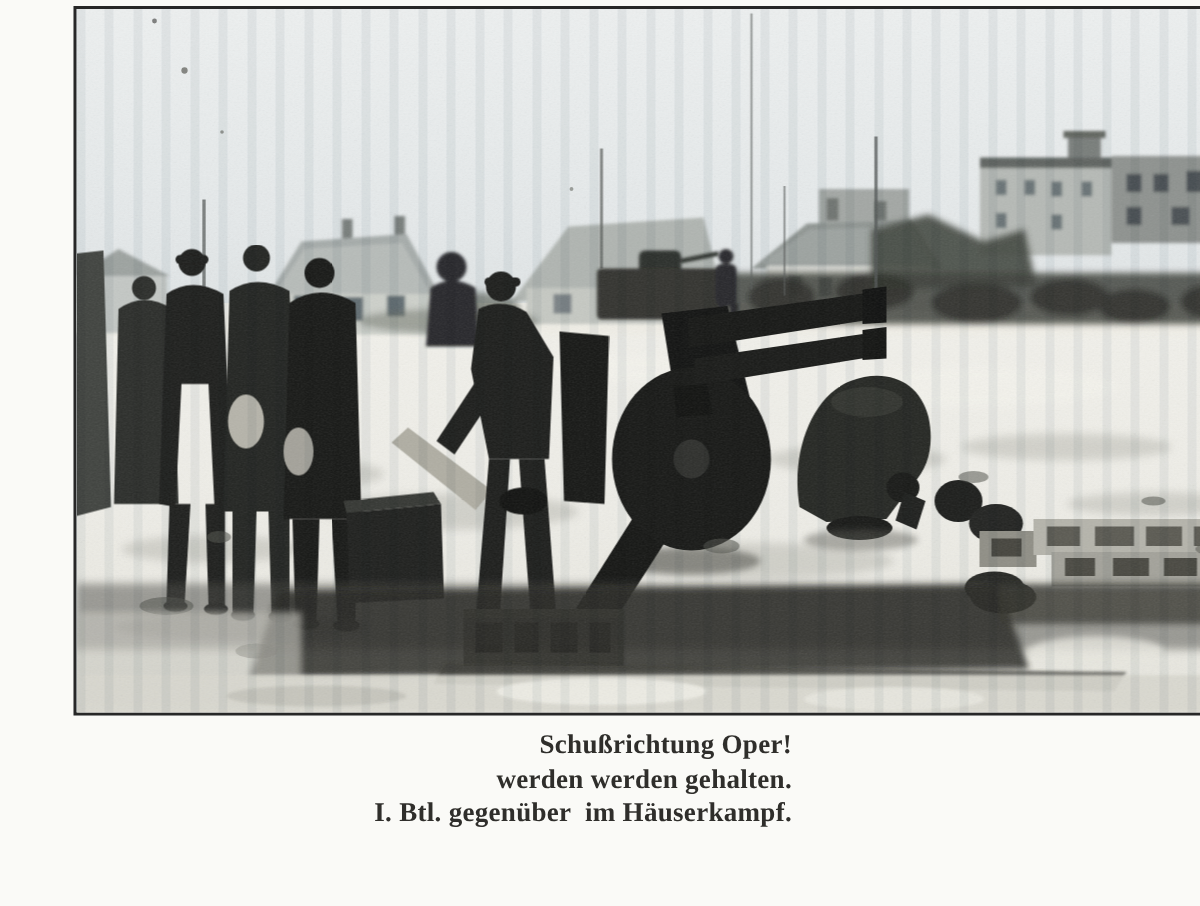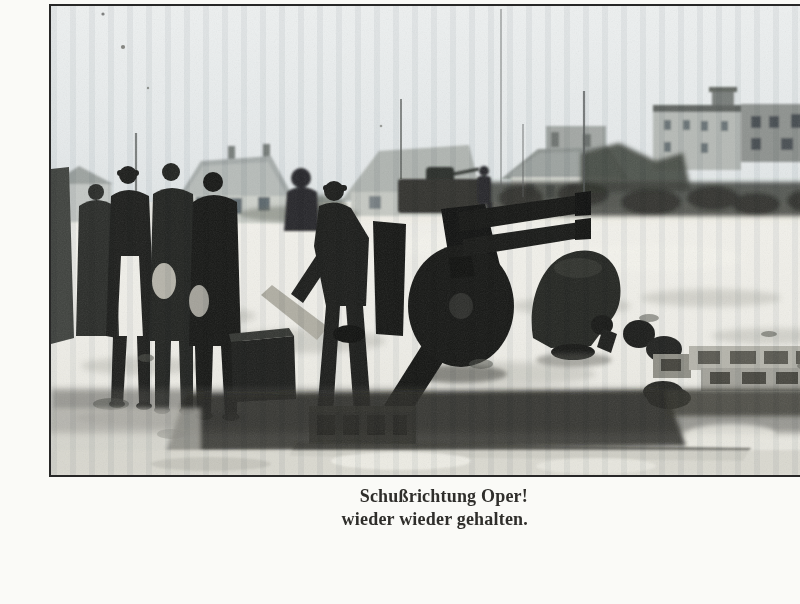--- a/index.html
+++ b/index.html
@@ -333,16 +333,17 @@
         <ellipse cx="160" cy="458" rx="60" ry="7" fill="#b4b3aa" opacity=".5" filter="url(#b1)"></ellipse>
       </g>
 
       <rect x="0" y="0" width="785" height="469" filter="url(#grain)" opacity=".13"></rect>
     </svg>
     <div class="banding"></div>
   </figure>
 
   <div class="caption">
     <div class="cap-line">Schußrichtung Oper!</div>
-    <div class="cap-line">wieder wieder gehalten.</div>
+    <div class="cap-line">werden werden gehalten.</div>
+    <div class="cap-line">I. Btl. gegenüber  im Häuserkampf.</div>
   </div>
 
 </div>
 
 </body></html>

